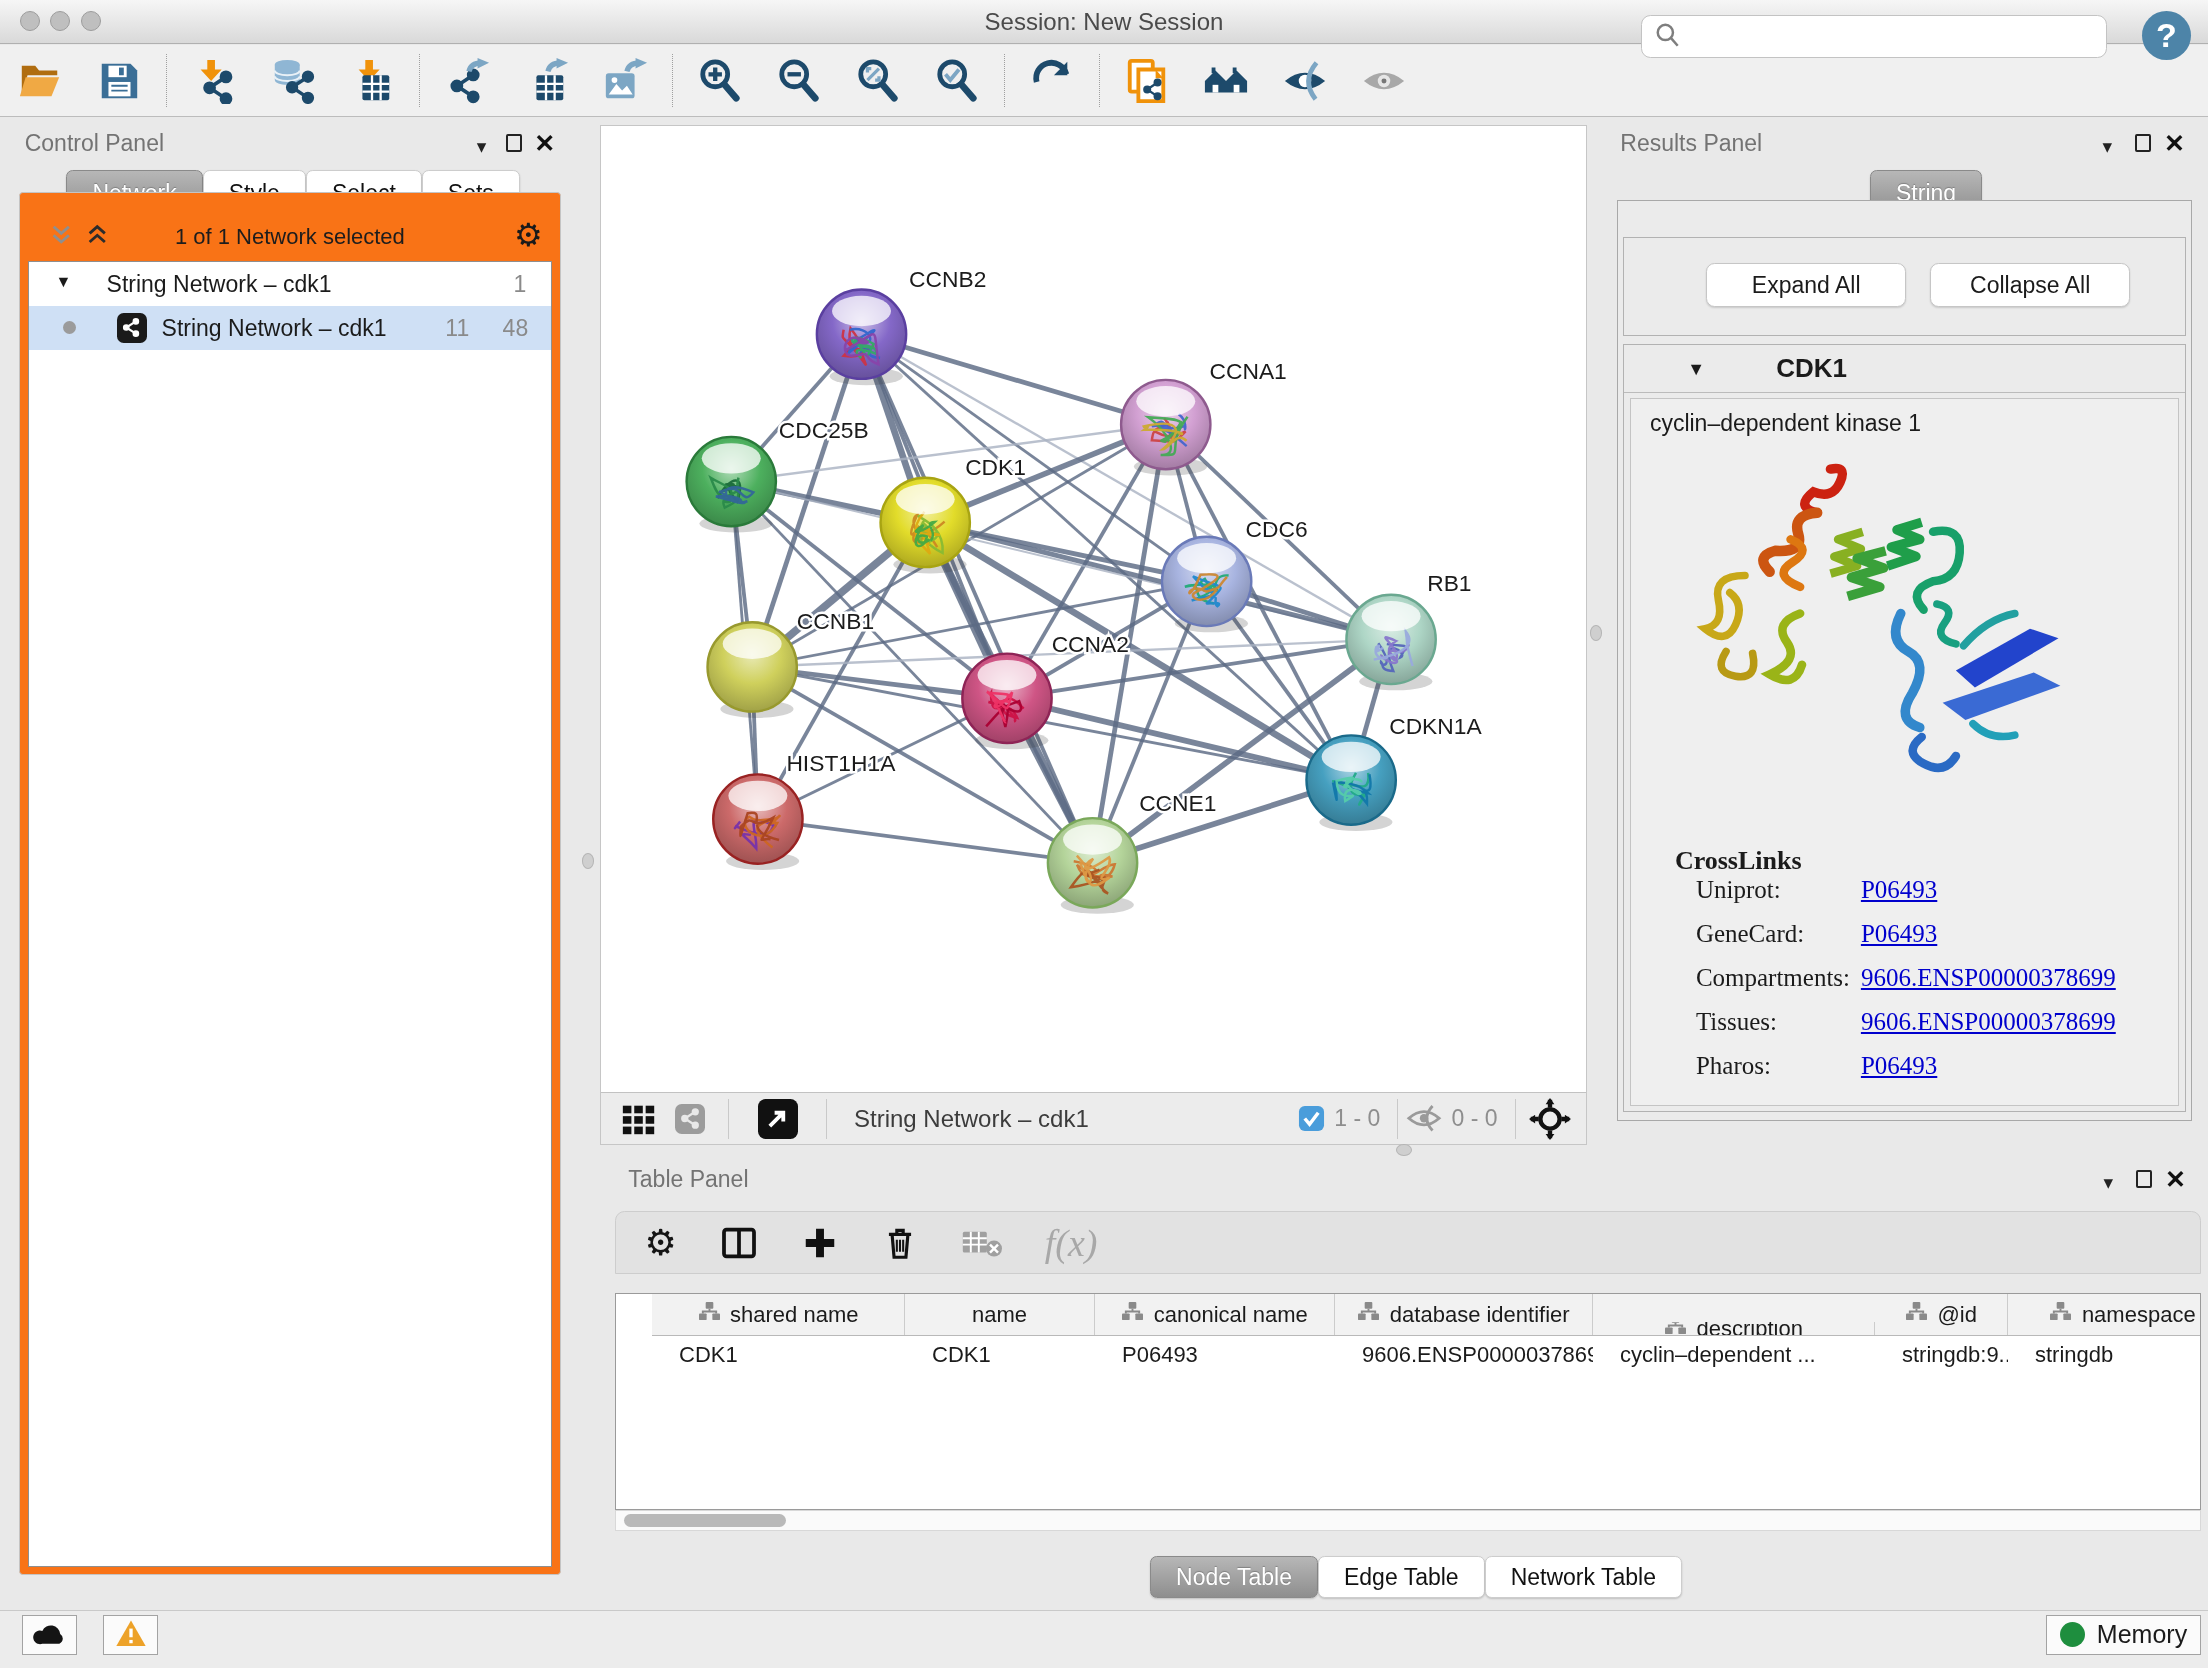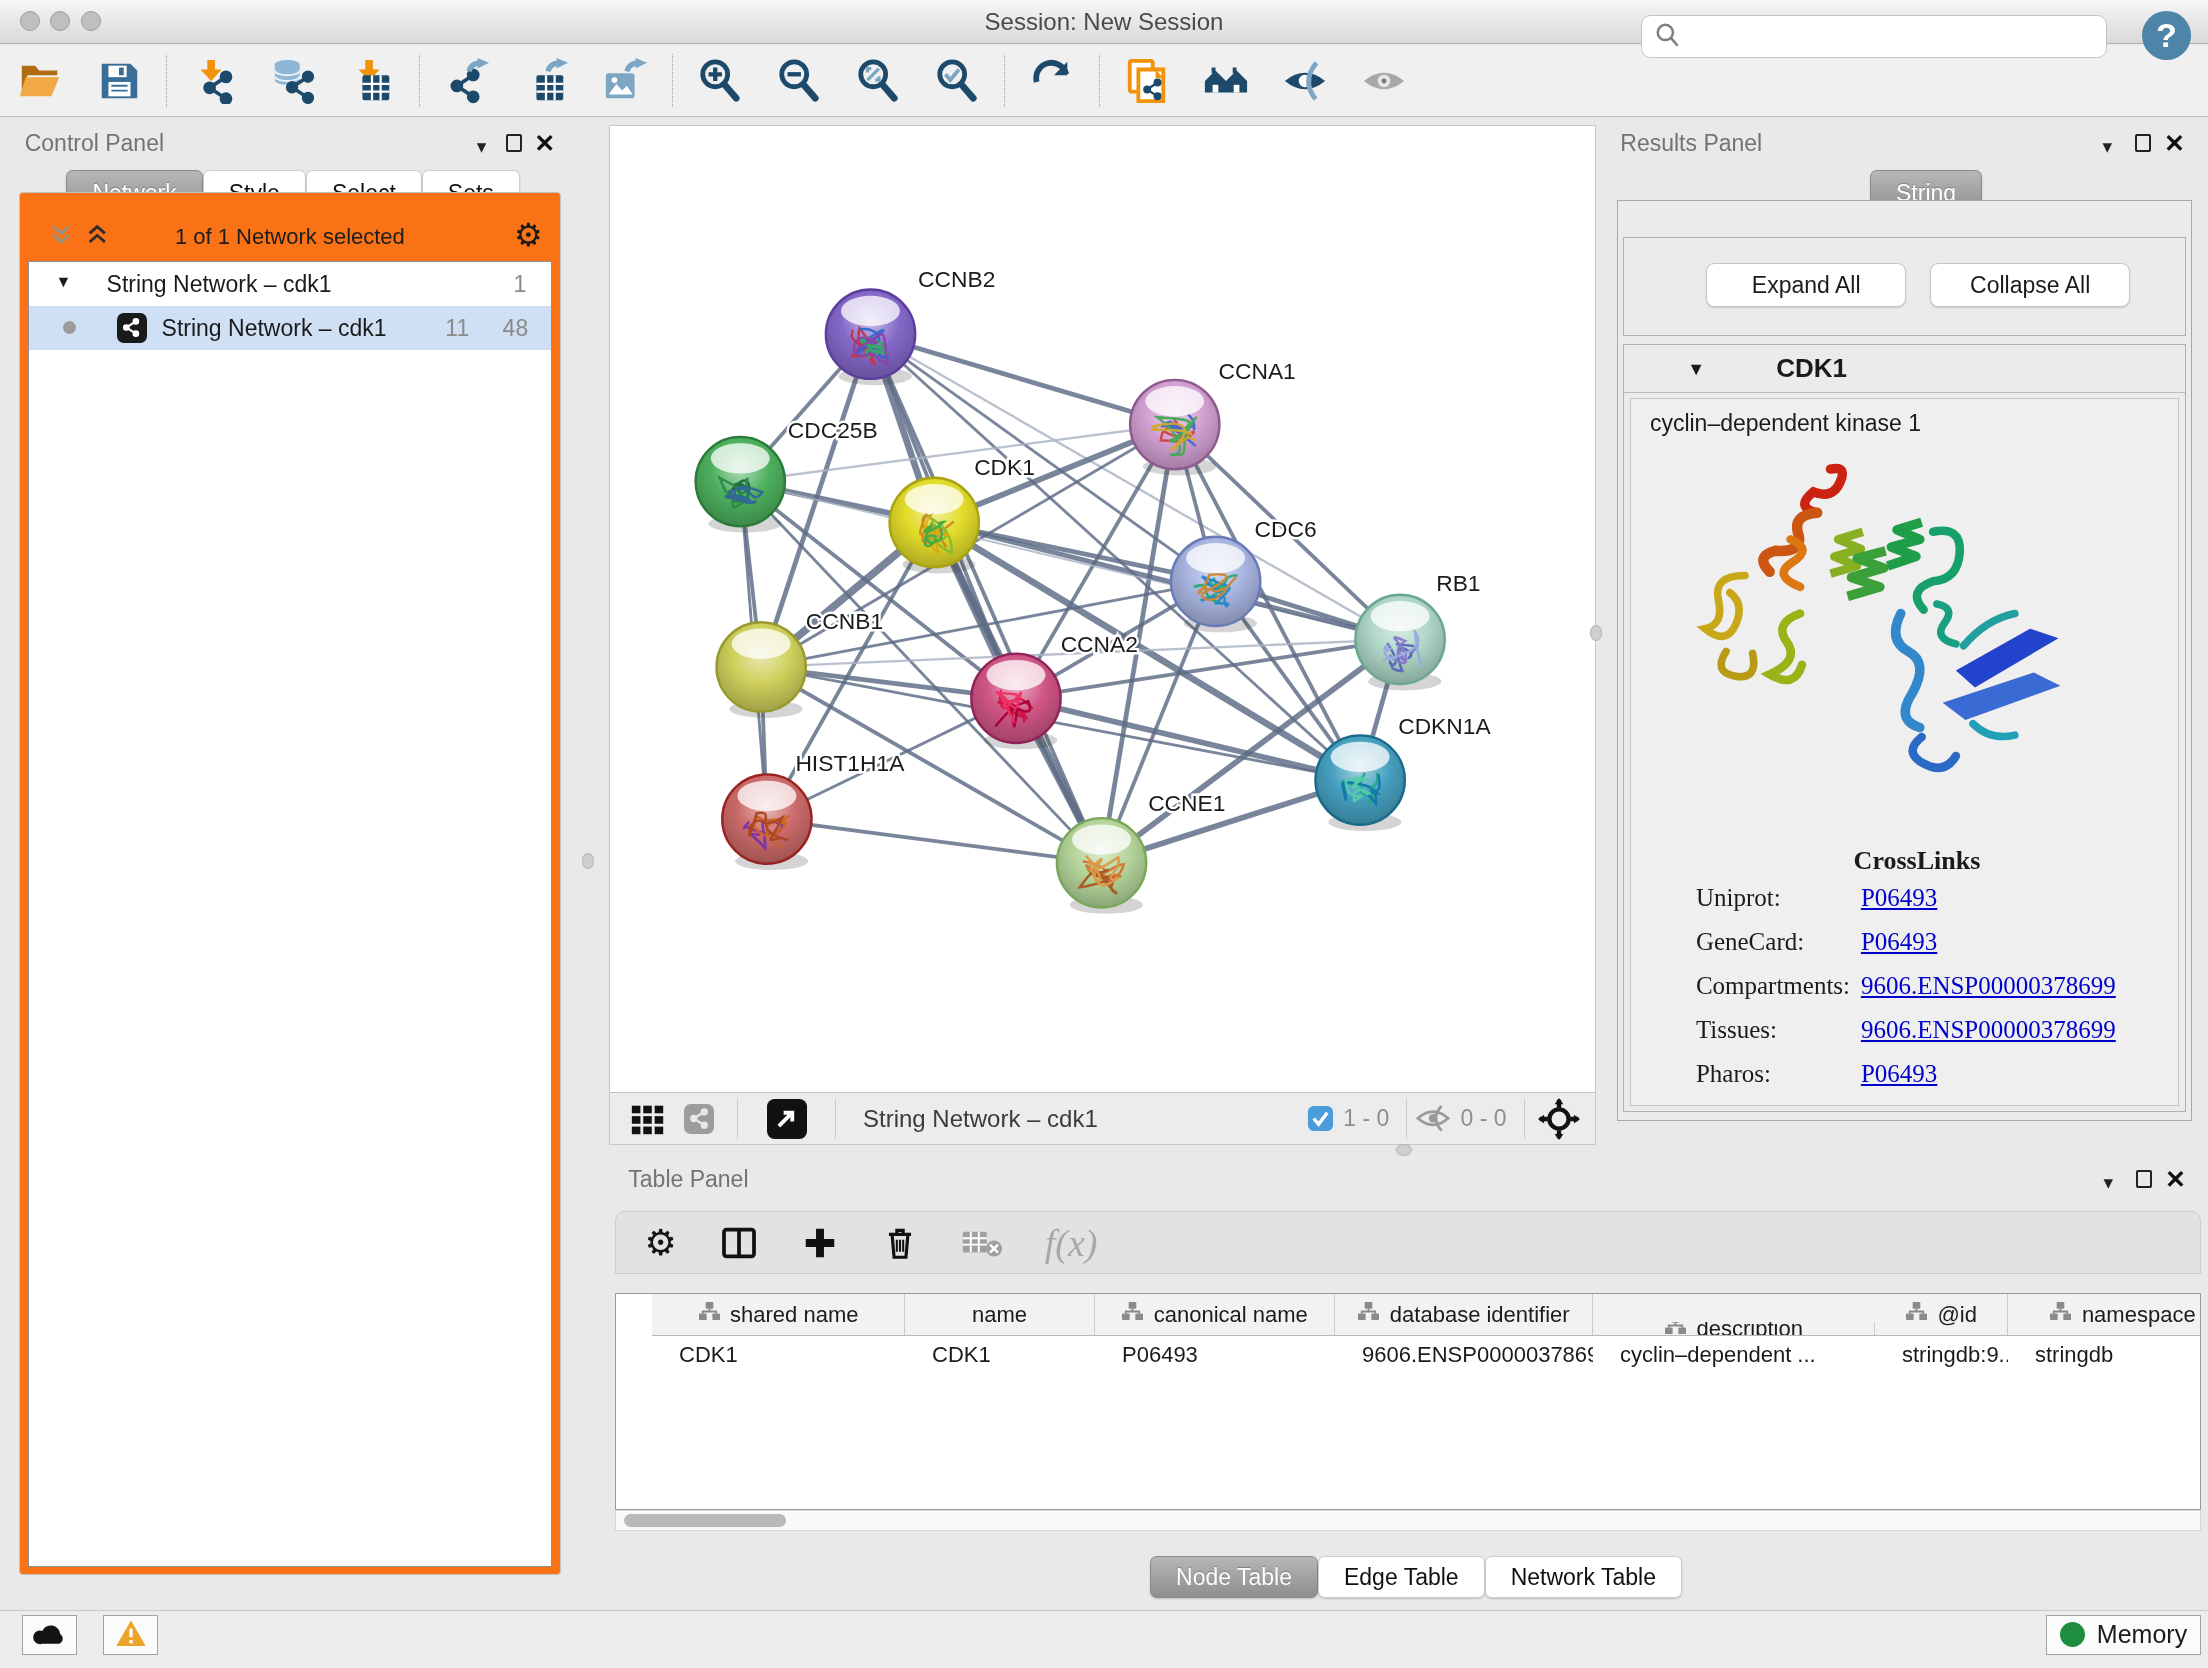--- a/index.html
+++ b/index.html
@@ -50,21 +50,21 @@
   .tree-row { position:relative; height:44px; font-size:23px; }
   .tree-row.sel { background:#cfe0f5; }
   .tri { position:absolute; left:27px; top:11.4px; font-size:16px; color:#1a1a1a; }
   .tree-lab { position:absolute; top:8.6px; }
   .tree-num { position:absolute; top:8.6px; color:#8a8a8a; }
   .bullet { position:absolute; left:34px; top:15px; width:13.3px; height:13.3px; border-radius:50%; background:#9b9b9b; }
   .share-badge { position:absolute; width:30px; height:30px; border-radius:6.7px; top:6.7px; display:flex; align-items:center; justify-content:center; }
 
   
   #network-view { position:absolute; left:600px; top:125px; width:987px; height:1020px;
-    background:#fff; border:1px solid #c6c6c6;margin-left:9px; }
+    background:#fff; border:1px solid #c6c6c6; }
   #net-bar { position:absolute; left:0; right:0; bottom:0; height:52px; background:#ececec;
     border-top:1px solid #c2c2c2; display:flex; align-items:center; }
   .nb-sep { border-left:1px solid #c9c9c9; height:40px; }
   #net-bar .ic { display:flex; align-items:center; justify-content:center; }
   .nb-title { font-size:24px; color:#3c3c3c; margin-left:27px; }
   .nb-count { font-size:23px; color:#8e8e8e; margin:0 9.5px; }
 
   
   .knob { position:absolute; width:12.4px; height:16px; border-radius:50%; background:#cfcfcf; border:1px solid #b5b5b5; }
 
@@ -77,21 +77,21 @@
   .rp-btn { position:absolute; top:25px; height:44px; background:#fff; border:1px solid #c6c6c6; border-radius:8.6px;
     font-size:23px; display:flex; align-items:center; justify-content:center; box-shadow:0 1px 1.9px rgba(0,0,0,.15); }
   #rp-protein-box { position:absolute; left:5.7px; right:5.7px; top:143px; bottom:7.6px; border:1.9px solid #b2b2b2; }
   #rp-prot-hdr { position:absolute; left:0; right:0; top:0; height:48px; border-bottom:1px solid #bbb; }
   #rp-prot-hdr .tri2 { position:absolute; left:63px; top:14.3px; font-size:18px; }
   #rp-prot-name { position:absolute; left:152px; top:7.6px; font-size:26px; font-weight:bold; }
   #rp-inner { position:absolute; left:5.7px; right:5.7px; top:53px; bottom:5.7px; background:#efefef; border:1px solid #c4c4c4; }
   #rp-desc { position:absolute; left:19px; top:11.4px; font-size:23px; }
   #rp-structure { position:absolute; left:57px; top:53px; width:380px; height:342px; }
   #rp-crosslinks { position:absolute; left:44px; top:447px; right:19px; font-family:"Liberation Serif", serif; }
-  #rp-crosslinks .xl-title { font-size:26px; font-weight:bold; margin-bottom:8px;text-align:center; }
+  #rp-crosslinks .xl-title { font-size:26px; font-weight:bold; margin-bottom:0; }
   .xl-row { display:flex; font-size:25px; margin-bottom:16px; }
   .xl-label { width:186px; padding-left:21px; }
   .xl-value { color:#0000cd; text-decoration:underline; }
 
   
   #table-panel { position:absolute; left:615px; top:1158px; width:1586px; height:447px; }
   #tp-toolbar { position:absolute; left:0; right:0; top:53px; height:63px; background:#e2e2e2;
     border:1px solid #cdcdcd; border-radius:9.5px 9.5px 0 0; display:flex; align-items:center; }
   #tp-toolbar .ic { margin:0 21px; display:flex; align-items:center; }
   #tp-table { position:absolute; left:0; right:0; top:135px; height:217px; background:#fff; border:1.9px solid #9a9a9a; overflow:hidden;padding-left:36px; }

